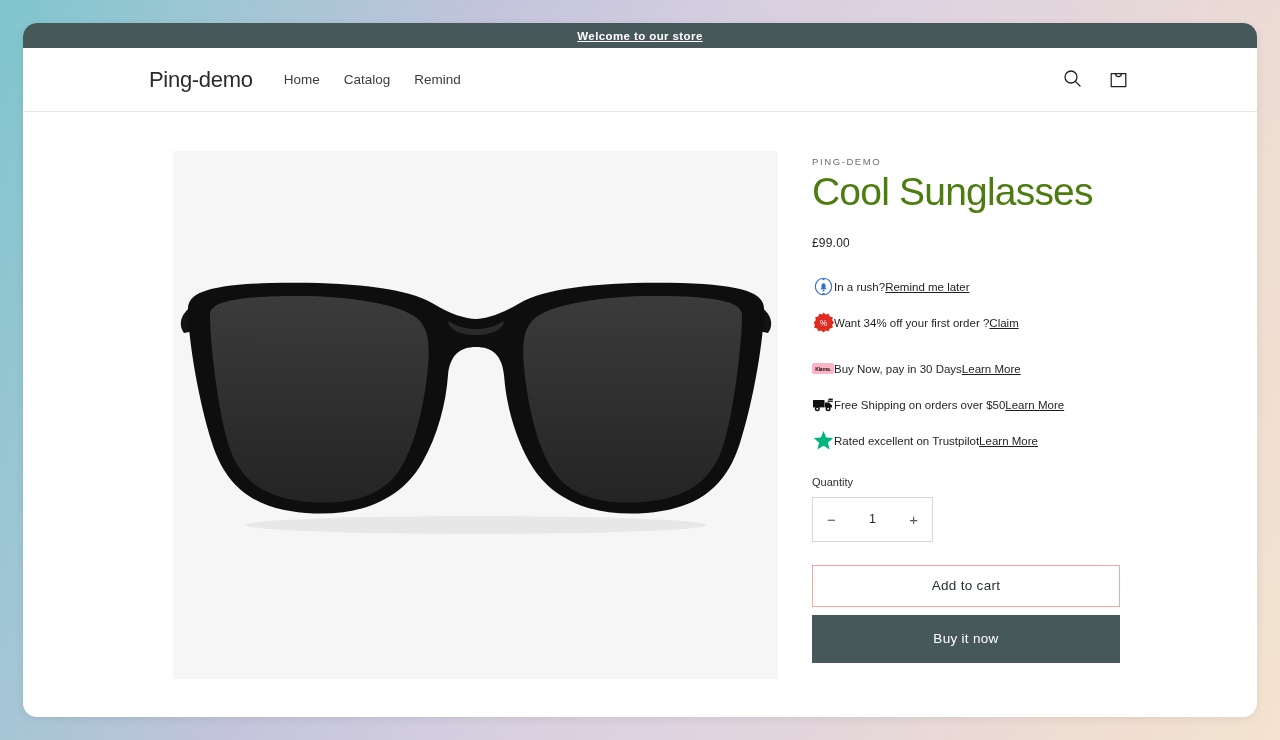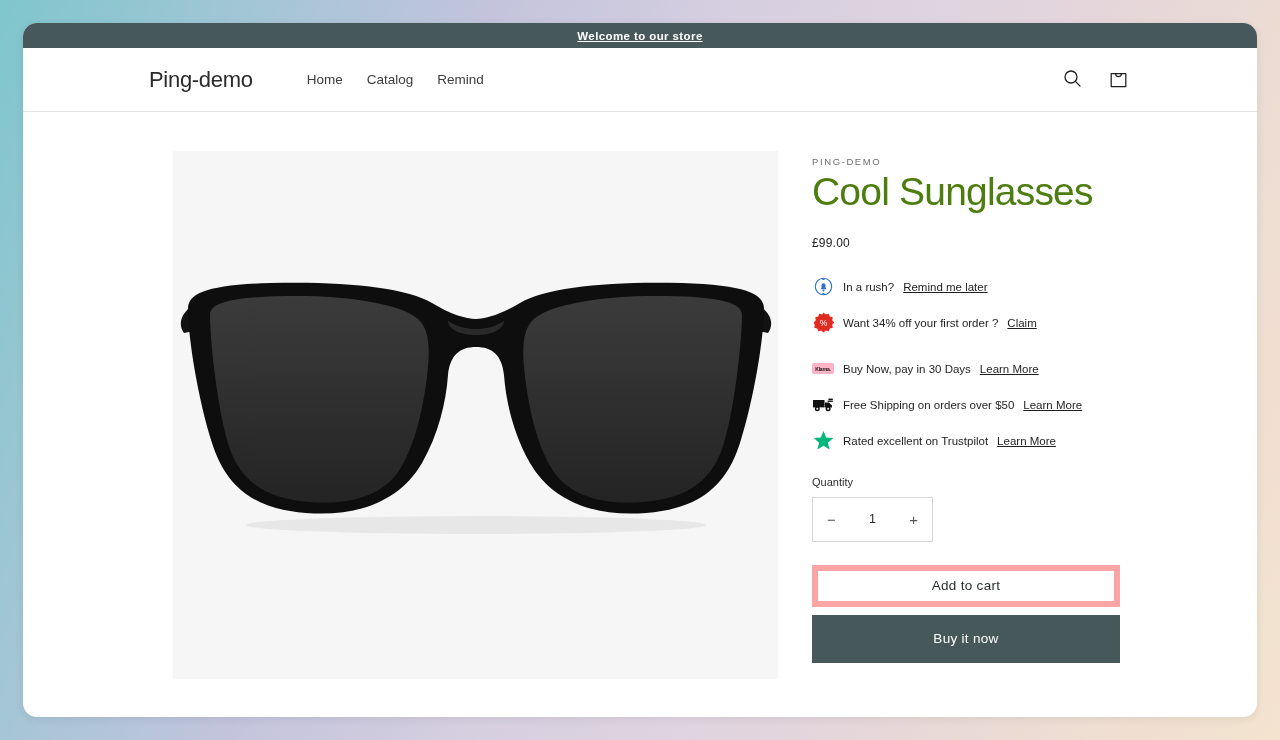--- a/index.html
+++ b/index.html
@@ -63,21 +63,20 @@
     font-size: 22px;
     color: #2b2b2b;
     letter-spacing: -0.3px;
     margin-right: 31px;
     white-space: nowrap;
   }
   #main-nav {
     display: flex;
     align-items: center;
     gap: 24px;
-    margin-left: 23px;
   }
   .nav-link {
     font-size: 13.5px;
     color: #3d3d3d;
     text-decoration: none;
     white-space: nowrap;
   }
   #header-actions {
     margin-left: auto;
     display: flex;
@@ -134,21 +133,20 @@
     font-size: 12px;
     color: #232323;
     margin-bottom: 26px;
     letter-spacing: 0.2px;
   }
 
   
   .badge-row {
     display: flex;
     align-items: center;
-    gap: 9px;
     margin-bottom: 14px;
     font-size: 11.5px;
     color: #1f1f1f;
   }
   .badge-row.spaced { margin-bottom: 24px; }
   .badge-icon {
     width: 22px;
     height: 22px;
     flex: none;
     display: flex;
@@ -206,21 +204,21 @@
     font-size: 12.5px;
     color: #2b2b2b;
   }
 
   
   #add-to-cart-button {
     display: block;
     width: 308px;
     height: 42px;
     background: #ffffff;
-    border: 6px solid #fca5a5;
+    border: 1px solid #fca5a5;
     color: #27312f;
     font-size: 13.5px;
     letter-spacing: 0.3px;
     cursor: pointer;
     margin-bottom: 8px;
     font-family: "Liberation Sans", sans-serif;
   }
   #buy-it-now-button {
     display: block;
     width: 308px;

